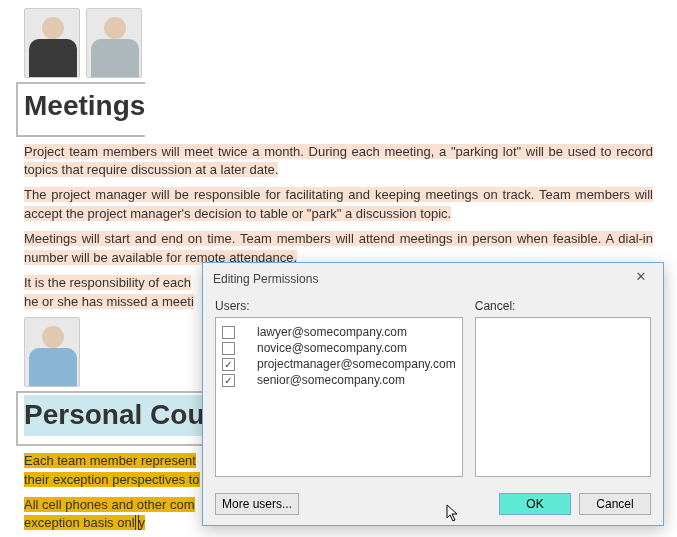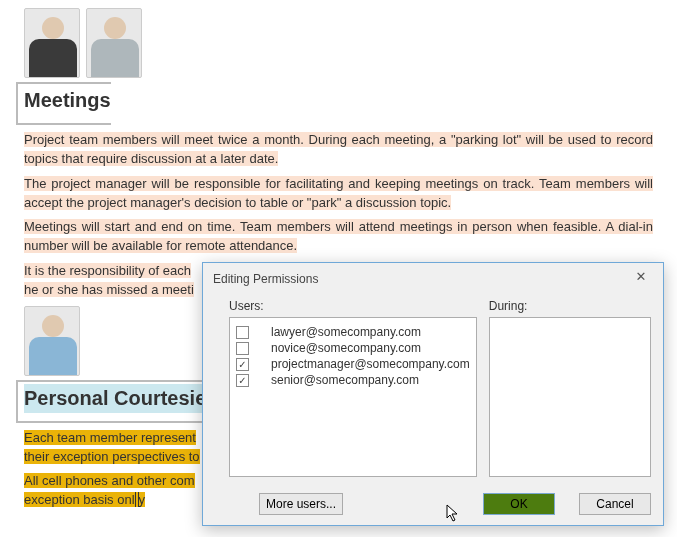--- a/index.html
+++ b/index.html
@@ -40,21 +40,21 @@
 }
 .photo .body {
   position: absolute;
   width: 48px; height: 40px; border-radius: 10px 10px 0 0;
   top: 30px; left: 4px;
 }
 .photo .body.dark { background: #3a3a3a; }
 .photo .body.blue { background: #8ab6d6; }
 .photo .body.light { background: #aeb7bb; }
 h2 {
-  font-size: 20px;
+  font-size: 28px;
   margin: 2px 0 8px 0;
   font-weight: bold;
   display: inline-block;
 }
 .hl-blue h2 { background: #cce8ef; }
 .para { margin: 6px 0; text-align: justify; }
 .hl { background: #fbe1d1; }
 .hl-blue .hl { background: #eab308; }
 .bracket {
   border-left: 2px solid #bbb;
@@ -95,21 +95,21 @@
   width: 24px; height: 20px;
   text-align: center;
   font-size: 13px;
   color: #555;
   cursor: pointer;
 }
 .dialog-body {
   flex: 1;
   display: flex;
   gap: 12px;
-  padding: 4px 12px 8px 26px;
+  padding: 4px 12px 8px 12px;
 }
 .col { flex: 1; display: flex; flex-direction: column; }
 .col-label { font-size: 12px; color: #333; margin-bottom: 4px; }
 .listbox {
   flex: 1;
   background: #fff;
   border: 1px solid #adadad;
   padding: 6px;
   overflow: auto;
 }
@@ -125,37 +125,36 @@
   width: 13px; height: 13px;
   border: 1px solid #888;
   background: #fff;
   font-size: 10px;
   line-height: 11px;
   text-align: center;
   color: #444;
 }
 .buttons {
   display: flex;
-  gap: 24px;
+  gap: 8px;
   padding: 8px 12px 10px 12px;
   align-items: flex-end;
-  margin-left: 44px;
 }
 .spacer { flex: 1; }
 .btn {
   min-width: 72px;
   height: 22px;
   font-size: 12px;
   background: #e8e8e8;
   border: 1px solid #aaa;
   cursor: pointer;
   position: relative;
 }
 .btn.small { min-width: 84px; }
-.btn.default { background: #4d7c0f; border-color: #7aa7d0; }
+.btn.default { background: #5eead4; border-color: #7aa7d0; }
 .cursor-arrow {
   position: absolute;
   left: 446px;
   top: 504px;
   width: 14px;
   height: 20px;
   pointer-events: none;
 }
 </style>
 </head>
@@ -225,21 +224,21 @@
           <div class="cb">✓</div>
           <span>projectmanager@somecompany.com</span>
         </div>
         <div class="user-row">
           <div class="cb">✓</div>
           <span>senior@somecompany.com</span>
         </div>
       </div>
     </div>
     <div class="col">
-      <div class="col-label">During:</div>
+      <div class="col-label">Cancel:</div>
       <div class="listbox"></div>
     </div>
   </div>
   <div class="buttons">
     <button class="btn small">More users...</button>
     <div class="spacer"></div>
     <button class="btn default">OK</button>
     <button class="btn">Cancel</button>
   </div>
 </div>

